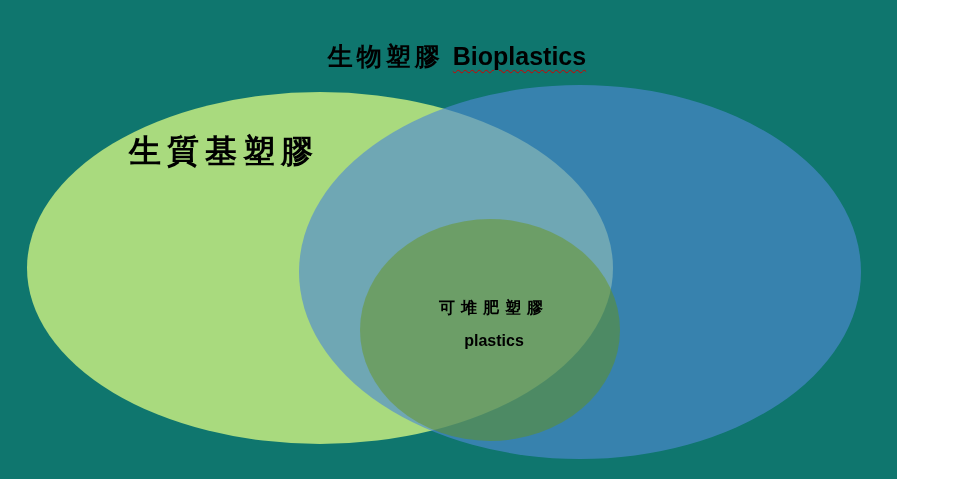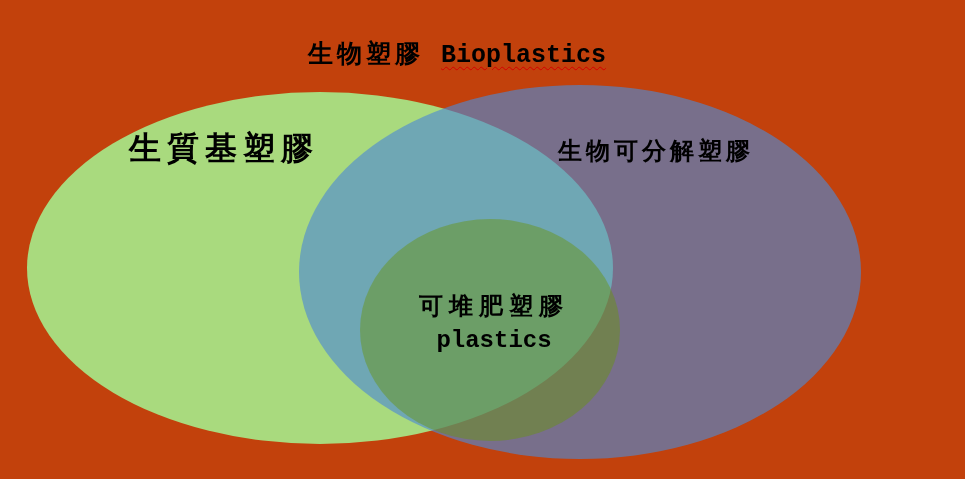--- a/index.html
+++ b/index.html
@@ -1,22 +1,22 @@
 <!DOCTYPE html>
 <html><head>
 <meta charset="utf-8">
 <style>
   html, body { margin: 0; padding: 0; background: #ffffff; }
   .canvas {
     position: relative;
-    width: 965px;
+    width: 897px;
     height: 479px;
-    background: #c2410c;
+    background: #0f766e;
     overflow: hidden;
-    font-family: Liberation Mono, monospace;
+    font-family: Liberation Sans, sans-serif;
     color: #000000;
   }
   .venn-svg { position: absolute; left: 0; top: 0; }
 
   .label {
     position: absolute;
     text-align: center;
     font-weight: bold;
     color: #000;
   }
@@ -40,21 +40,21 @@
     left: 456px;
     top: 136px;
     width: 400px;
     font-size: 24px;
     line-height: 34px;
   }
   .center-label {
     left: 294px;
     top: 291px;
     width: 400px;
-    font-size: 24px;
+    font-size: 16px;
     line-height: 33px;
   }
   .zh { letter-spacing: 6px; }
   .zh-tight { letter-spacing: 4px; }
 
   .misspelled {
     text-decoration-line: underline;
     text-decoration-style: wavy;
     text-decoration-color: #d40000;
     text-decoration-thickness: 1px;
@@ -75,21 +75,20 @@
   <div class="label title-label">
     <span class="zh">生物塑膠</span>
     <span class="misspelled">Bioplastics</span>
   </div>
 
   <div class="label left-label">
     <div class="zh">生質基塑膠</div>
   </div>
 
   <div class="label right-label">
-    <div class="zh-tight">生物可分解塑膠</div>
   </div>
 
   <div class="label center-label">
     <div class="zh">可堆肥塑膠</div>
     <div>plastics</div>
   </div>
 
 </div>
 
 </body></html>

